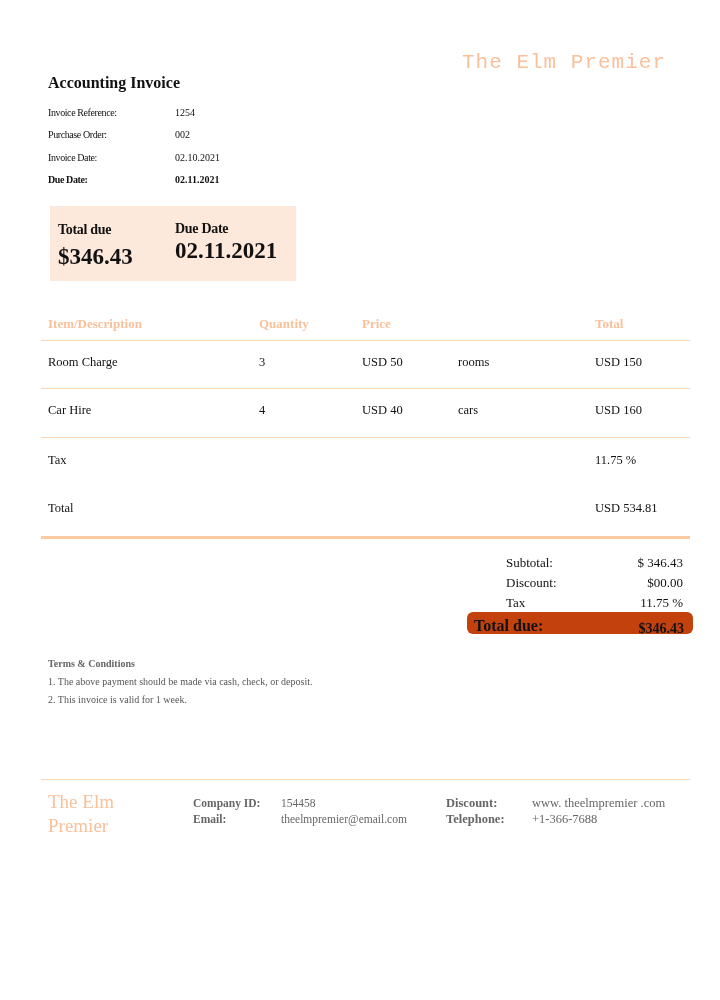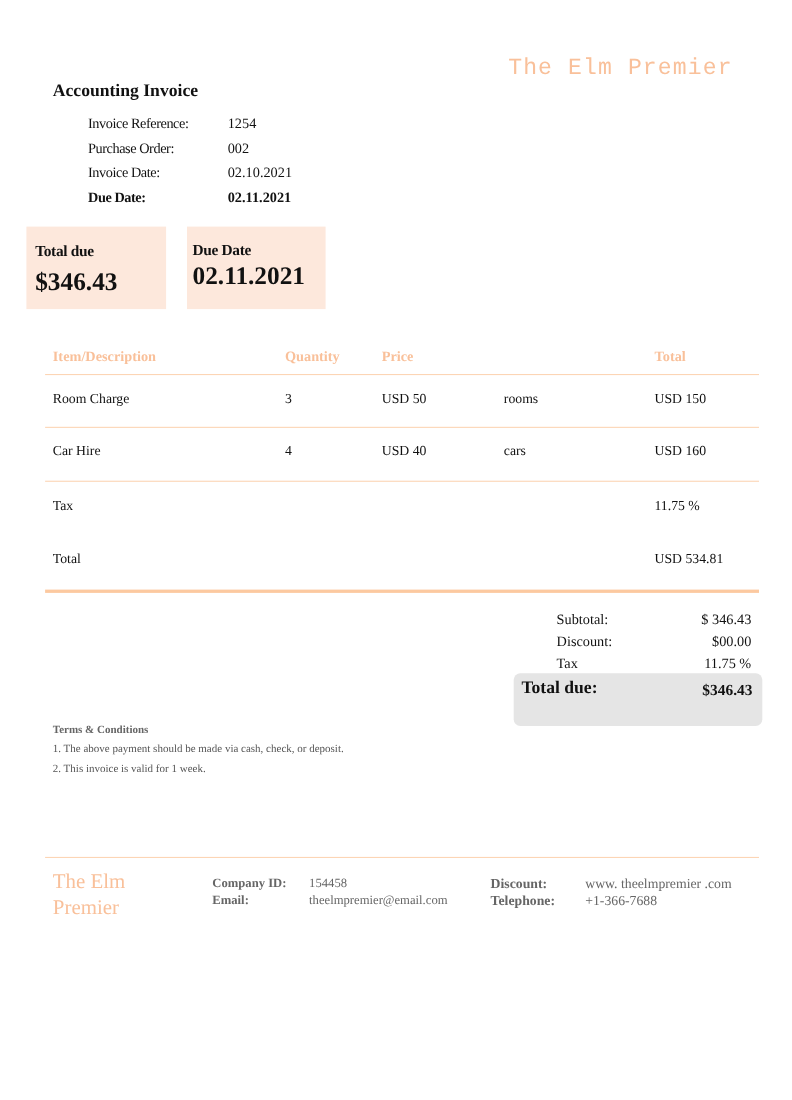--- a/index.html
+++ b/index.html
@@ -1,39 +1,39 @@
 <!DOCTYPE html>
 <html><head>
 <meta charset="utf-8">
 <style>
   html,body{margin:0;padding:0;background:#fff;}
   body{width:720px;height:1000px;position:relative;overflow:hidden;font-family:"Liberation Serif",serif;color:#111;}
   .abs{position:absolute;}
   .brand{left:462px;top:51px;font-family:"Liberation Mono",monospace;font-size:21px;color:#f9c09a;letter-spacing:1px;}
   .title{left:48px;top:74px;font-size:16px;font-weight:bold;}
-  .meta{left:48px;top:101px;font-size:13px;margin-left:32px;}
+  .meta{left:48px;top:101px;font-size:10px;}
   .meta .row{display:flex;height:22.5px;align-items:center;}
   .meta .lbl{width:127px;letter-spacing:-0.4px;}
   .meta .row.bold{font-weight:bold;}
   .box{top:206px;height:75px;background:#fde8dc;}
-  .box1{left:24px;width:127px;}
+  .box1{left:50px;width:127px;}
   .box2{left:170px;width:126px;}
   .box .cap{position:absolute;left:8px;top:16px;font-size:14px;font-weight:bold;letter-spacing:-0.3px;}
   .box2 .cap{left:5px;top:15px;}
   .box .big{position:absolute;left:8px;top:38px;font-size:23px;font-weight:bold;}
   .box2 .big{left:5px;top:32px;}
   .thead{top:316px;left:48px;width:642px;font-size:13px;font-weight:bold;color:#f9c09a;}
   .line{left:41px;width:649px;height:1px;background:#fcd5b5;}
   .trow{left:48px;width:642px;font-size:12.5px;height:20px;}
   .cell{position:absolute;top:0;white-space:nowrap;}
-  .c1{left:0;} .c2{left:211px;} .c3{left:299px;} .c4{left:410px;} .c5{left:547px;}
+  .c1{left:0;} .c2{left:211px;} .c3{left:314px;} .c4{left:410px;} .c5{left:547px;}
   .sumrow{left:506px;width:177px;font-size:13px;height:20px;}
   .sumrow .l{position:absolute;left:0;}
   .sumrow .r{position:absolute;right:0;}
-  .due{left:467px;top:612px;width:226px;height:48px;background:#e5e5e5;border-radius:6px;}
+  .due{left:467px;top:612px;width:226px;height:22px;background:#c2410c;border-radius:6px;}
   .due .l{position:absolute;left:7px;top:5px;font-size:16px;font-weight:bold;}
   .due .r{position:absolute;right:9px;top:9px;font-size:14px;font-weight:bold;}
   .terms{left:48px;top:655px;font-size:10px;color:#555;line-height:18px;}
   .terms .h{font-weight:bold;color:#666;}
   .footer-brand{left:48px;top:790px;font-size:19px;color:#f9c09a;line-height:24px;}
   .fcol{font-size:11.5px;line-height:16px;color:#666;}
   .fcol .k{font-weight:bold;display:inline-block;}
 </style>
 </head>
 <body>

